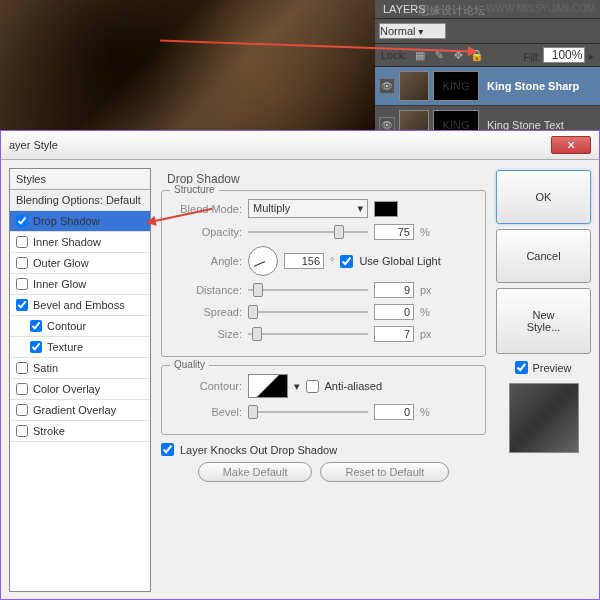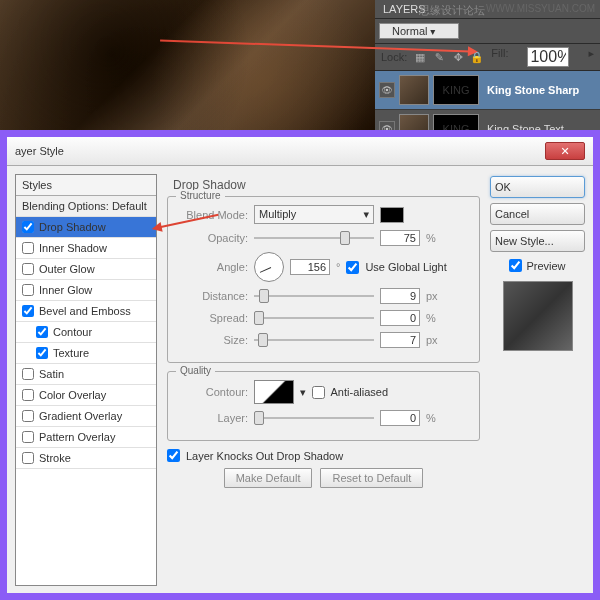--- a/index.html
+++ b/index.html
@@ -4,36 +4,36 @@
 <style>
 *{margin:0;padding:0;box-sizing:border-box;font-family:Tahoma,sans-serif;font-size:11px;color:#333}
 body{width:600px;height:600px;background:#3a3a3a;position:relative;overflow:hidden}
 .canvas-bg{position:absolute;top:0;left:0;width:375px;height:135px;background:linear-gradient(135deg,#5c4a38 0%,#3a2d20 40%,#6b5642 60%,#2a1f15 100%);filter:contrast(1.2)}
 .canvas-bg::before{content:'';position:absolute;inset:0;background:radial-gradient(circle at 30% 40%,rgba(0,0,0,0.4) 0%,transparent 50%),radial-gradient(circle at 70% 60%,rgba(120,90,60,0.5) 0%,transparent 40%)}
 .watermark{position:absolute;top:3px;right:115px;color:#888;font-size:11px;z-index:5}
 .url-mark{position:absolute;top:3px;right:5px;color:#666;font-size:10px;z-index:5}
 .layers-panel{position:absolute;top:0;right:0;width:225px;background:#535353;z-index:3}
 .layers-header{background:#535353;padding:3px 8px;color:#ddd;border-bottom:1px solid #2a2a2a}
 .layers-controls{display:flex;align-items:center;padding:4px;gap:4px;background:#535353;border-bottom:1px solid #2a2a2a}
-.blend-select{background:#e8e8e8;border:1px solid #888;padding:1px 12px;width:80px;font-size:10px}
+.blend-select{background:#e8e8e8;border:1px solid #888;padding:1px 0;width:67px;font-size:10px}
 .lock-row{display:flex;align-items:center;padding:3px 6px;background:#535353;color:#ccc;font-size:10px;gap:6px;border-bottom:1px solid #2a2a2a}
 .lock-icons{display:flex;gap:5px}
 .lock-icons span{width:14px;height:14px;display:flex;align-items:center;justify-content:center;color:#aaa}
-.fill-box{margin-left:auto;display:flex;align-items:flex-start;gap:19px}
-.fill-input{width:42px;background:#fff;border:1px solid #888;padding:0 2px;text-align:right;font-size:16px}
+.fill-box{margin-left:auto;display:flex;align-items:flex-end;gap:3px}
+.fill-input{width:42px;background:#fff;border:1px solid #888;padding:0 2px;text-align:right;font-size:12px}
 .layer-row{display:flex;align-items:center;padding:4px;gap:4px;border-bottom:1px solid #3a3a3a}
 .layer-row.selected{background:#5b7fa6}
 .layer-row.selected .layer-name{color:#fff;font-weight:bold}
 .eye-icon{width:16px;height:16px;background:#535353;border:1px solid #777;display:flex;align-items:center;justify-content:center;color:#ccc;cursor:pointer;font-size:9px}
 .layer-thumb{width:30px;height:30px;border:1px solid #888;background:linear-gradient(135deg,#6b5642,#3a2d20)}
 .mask-thumb{width:46px;height:30px;border:1px solid #888;background:#000;display:flex;align-items:center;justify-content:center;color:#ccc;font-size:7px;font-family:serif}
 .layer-name{color:#ddd;margin-left:4px}
 .red-arrow1{position:absolute;top:45px;left:160px;width:310px;height:2px;background:linear-gradient(90deg,#d43,#e54);z-index:10;transform:rotate(2deg)}
 .red-arrow1::after{content:'';position:absolute;right:-8px;top:-4px;border-left:10px solid #e54;border-top:5px solid transparent;border-bottom:5px solid transparent}
-.dialog{position:absolute;top:130px;left:0;width:600px;height:470px;background:#f0f0f0;border:7px solid #8b5cf6;z-index:20}
+.dialog{position:absolute;top:130px;left:0;width:600px;height:470px;background:#f0f0f0;border:1px solid #8b5cf6;z-index:20}
 .dialog-title{background:linear-gradient(#fdfdfd,#e8e8e8);padding:5px 8px;border-bottom:1px solid #aaa;display:flex;justify-content:space-between;align-items:center}
 .close-btn{width:40px;height:18px;background:linear-gradient(#e27070,#c84040);border:1px solid #a03030;color:#fff;display:flex;align-items:center;justify-content:center;border-radius:2px;font-size:11px;cursor:pointer}
 .dialog-body{display:flex;height:calc(100% - 28px);padding:8px;gap:6px}
 .styles-col{width:142px;border:1px solid #888;background:#fff}
 .styles-header{padding:4px 6px;border-bottom:1px solid #aaa;background:#f4f4f4}
 .style-item{padding:4px 6px;border-bottom:1px solid #e0e0e0;display:flex;align-items:center;gap:5px;cursor:pointer}
 .style-item.blend{background:#f0f0f0}
 .style-item.selected{background:#3875d7;color:#fff}
 .style-item input[type=checkbox]{width:12px;height:12px}
 .style-item.indent{padding-left:20px}
@@ -46,23 +46,23 @@
 .dropdown{flex:1;max-width:120px;background:#f4f4f4;border:1px solid #999;padding:2px 4px;display:flex;justify-content:space-between;color:#888}
 .color-swatch{width:24px;height:16px;background:#000;border:1px solid #999}
 .slider-track{flex:1;max-width:120px;height:2px;background:#bbb;position:relative}
 .slider-thumb{position:absolute;width:10px;height:14px;background:#e0e0e0;border:1px solid #888;top:-6px;border-radius:2px}
 .num-input{width:40px;border:1px solid #999;padding:1px 3px;background:#fff;text-align:right}
 .unit{color:#888}
 .angle-dial{width:30px;height:30px;border:1px solid #888;border-radius:50%;background:#fff;position:relative}
 .angle-dial::after{content:'';position:absolute;width:12px;height:1px;background:#333;top:50%;left:4px;transform-origin:right;transform:rotate(-24deg)}
 .contour-box{width:40px;height:24px;border:1px solid #888;background:linear-gradient(135deg,#fff 48%,#000 52%);display:inline-block}
 .btn-row{display:flex;gap:8px;justify-content:center;margin-top:6px}
-.ps-btn{padding:3px 11px;background:linear-gradient(#fdfdfd,#e4e4e4);border:1px solid #999;border-radius:1px;cursor:pointer;color:#888}
+.ps-btn{padding:3px 24px;background:linear-gradient(#fdfdfd,#e4e4e4);border:1px solid #999;border-radius:10px;cursor:pointer;color:#888}
 .right-col{width:95px;display:flex;flex-direction:column;gap:5px;padding-top:2px}
-.action-btn{padding:4px;background:linear-gradient(#fdfdfd,#e4e4e4);border:1px solid #999;border-radius:3px;cursor:pointer}
+.action-btn{padding:20px;background:linear-gradient(#fdfdfd,#e4e4e4);border:1px solid #999;border-radius:3px;text-align:center;cursor:pointer}
 .action-btn.primary{border:1px solid #5b9bd5;box-shadow:0 0 3px rgba(91,155,213,0.5)}
 .preview-check{display:flex;align-items:center;gap:4px;justify-content:center;margin-top:2px}
 .preview-box{width:70px;height:70px;background:linear-gradient(135deg,#555 0%,#333 50%,#666 100%);border:1px solid #888;margin:4px auto}
 .red-arrow2{position:absolute;top:83px;left:152px;width:60px;height:2px;background:#d43;z-index:30;transform:rotate(-12deg)}
 .red-arrow2::before{content:'';position:absolute;left:-8px;top:-4px;border-right:10px solid #d43;border-top:5px solid transparent;border-bottom:5px solid transparent}
 </style>
 </head>
 <body>
 
 <div class="canvas-bg"></div>
@@ -153,24 +153,20 @@
           <div class="style-item">
             <input type="checkbox" style="">
             <span>Color Overlay</span>
           </div>
           <div class="style-item">
             <input type="checkbox" style="">
             <span>Gradient Overlay</span>
           </div>
           <div class="style-item">
             <input type="checkbox" style="">
-            <span>Pattern Overlay</span>
-          </div>
-          <div class="style-item">
-            <input type="checkbox" style="">
             <span>Stroke</span>
           </div>
         </div>
     </div>
 
     <div class="settings-col">
       <div class="section-title">Drop Shadow</div>
       <div class="fieldset">
         <span class="fieldset-title">Structure</span>
         <div class="form-row">
@@ -226,21 +222,21 @@
       <div class="fieldset">
         <span class="fieldset-title">Quality</span>
         <div class="form-row">
           <span class="form-label">Contour:</span>
           <div class="contour-box"></div>
           <span>▾</span>
           <input type="checkbox" style="">
           <span>Anti-aliased</span>
         </div>
         <div class="form-row">
-          <span class="form-label">Layer:</span>
+          <span class="form-label">Bevel:</span>
           <div class="slider-track">
               <div class="slider-thumb" style="left:0%"></div>
             </div>
           <input class="num-input" value="0" style="">
             <span class="unit">%</span>
         </div>
       </div>
 
       <div class="form-row" style="justify-content:flex-start">
         <input type="checkbox" checked="" style="">

